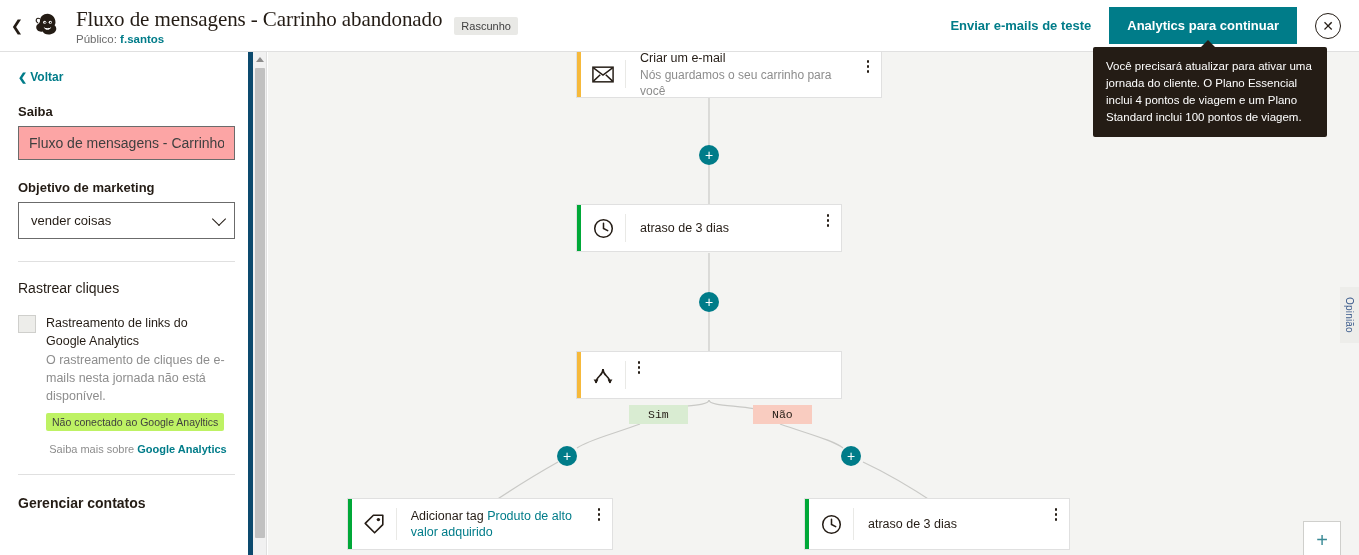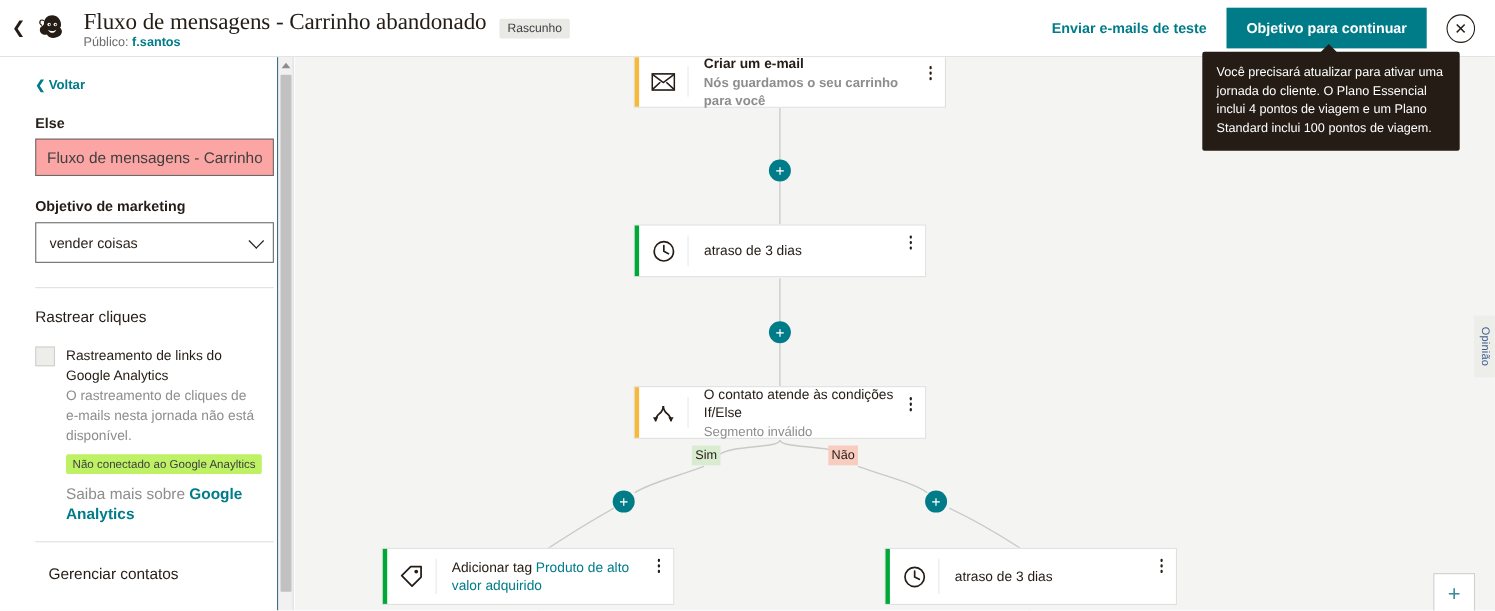--- a/index.html
+++ b/index.html
@@ -64,22 +64,22 @@
   }
   .tooltip::before {
     content: ""; position: absolute; top: -7px; left: 107px;
     border-left: 8px solid transparent; border-right: 8px solid transparent;
     border-bottom: 8px solid #241c15;
   }
 
   
   .sidebar {
     position: absolute; left: 0; top: 52px; width: 253px; height: 503px;
-    background: #ffffff; border-right: 1px solid #0c4a6e;
-    overflow: hidden; padding: 0 32px;
+    background: #ffffff; border-right: 5px solid #0c4a6e;
+    overflow: hidden; padding: 0 18px;
   }
   .sb-head { display: flex; align-items: flex-start; padding-top: 14px; }
   .sb-back {
     color: #007c89; font-size: 12px; font-weight: 700; cursor: pointer;
     white-space: nowrap; margin-top: 4px;
   }
   .sb-back .chev { font-size: 11px; margin-right: 3px; }
   .sb-title {
     font-family: "Liberation Serif", serif; font-size: 17px;
     color: #241c15; margin-left: 18px; line-height: 20px; max-width: 130px;
@@ -113,23 +113,23 @@
     background: #ededea; border: 1px solid #cfcfcc; cursor: pointer; margin-top: 1px;
   }
   .ga-text { width: 186px; }
   .ga-label { font-size: 12.5px; color: #241c15; line-height: 18px; }
   .ga-desc { font-size: 12.5px; color: #8d8d8d; line-height: 18px; margin-top: 1px; }
   .ga-badge {
     display: inline-block; background: #bef264; color: #3f3f3f;
     font-size: 10.5px; padding: 3px 6px; margin-top: 8px; border-radius: 2px;
     white-space: nowrap;
   }
-  .ga-learn { font-size: 14px; color: #8d8d8d; line-height: 18px; margin-top: 9px; }
+  .ga-learn { font-size: 11px; color: #8d8d8d; line-height: 18px; margin-top: 9px; text-align: center; }
   .ga-learn a { color: #007c89; font-weight: 700; text-decoration: none; cursor: pointer; }
-  .manage-title { font-size: 14px; font-weight: 400; margin-top: 20px; margin-left: 12px; }
+  .manage-title { font-size: 14px; font-weight: 700; margin-top: 20px; }
 
   
   .sb-scroll {
     position: absolute; left: 253px; top: 52px; width: 14px; height: 503px;
     background: #f1f1f1; border-right: 1px solid #e0e0e0;
   }
   .sb-scroll-arrow {
     width: 14px; height: 14px; display: flex; align-items: center; justify-content: center;
     cursor: pointer;
   }
@@ -170,22 +170,22 @@
   }
   .node .kebab span { width: 2.5px; height: 2.5px; background: #241c15; border-radius: 50%; display: block; }
 
   .plus {
     position: absolute; width: 20px; height: 20px; border-radius: 50%;
     background: #007c89; color: #fff; display: flex; align-items: center;
     justify-content: center; font-size: 14px; line-height: 1; cursor: pointer;
     font-family: "Liberation Sans", sans-serif;
   }
   .branch-label {
-    position: absolute; font-size: 11.5px; padding: 3px 3px;
-    color: #241c15; white-space: nowrap;
+    position: absolute; font-size: 11.5px; padding: 3px 19px;
+    color: #241c15; white-space: nowrap; font-family: Liberation Mono, monospace;
   }
   .branch-yes { background: #d9ecd2; }
   .branch-no  { background: #f9ccc0; }
 
   
   .feedback-tab {
     position: absolute; right: 0; top: 287px; width: 19px; height: 56px;
     background: #ededea; display: flex; align-items: center; justify-content: center;
     cursor: pointer; z-index: 30;
   }
@@ -222,35 +222,35 @@
         <div class="journey-title">Fluxo de mensagens - Carrinho abandonado</div>
         <div class="subtitle">
           <span>Público: </span><b>f.santos</b>
         </div>
       </div>
       <div class="status-badge">Rascunho</div>
     </div>
 
     <div class="topbar-right">
       <div class="link-test">Enviar e-mails de teste</div>
-      <button class="btn-upgrade">Objetivo para continuar</button>
+      <button class="btn-upgrade">Analytics para continuar</button>
       <div class="close-btn">✕</div>
     </div>
   </div>
 
   <div class="tooltip">Você precisará atualizar para ativar uma jornada do cliente. O Plano Essencial inclui 4 pontos de viagem e um Plano Standard inclui 100 pontos de viagem.</div>
 
   <div class="sidebar">
     <div class="sb-head">
       <div class="sb-back">
         <span class="chev">❮</span><span>Voltar</span>
       </div>
     </div>
 
-    <div class="field-label">Else</div>
+    <div class="field-label">Saiba</div>
     <input class="text-input" type="text" value="Fluxo de mensagens - Carrinho ab" style="">
 
     <div class="field-label">Objetivo de marketing</div>
     <div class="select-wrap">
       <select class="select-input">
         <option>vender coisas</option>
       </select>
       <span class="select-chev"></span>
     </div>
 
@@ -297,21 +297,21 @@
       <path d="M372,372 C345,382 320,388 309,396" fill="none" stroke="#c9c9c6" stroke-width="1.2"></path>
       <path d="M290,410 C265,424 240,440 222,452" fill="none" stroke="#c9c9c6" stroke-width="1.2"></path>
 
       <path d="M512,372 C540,382 565,388 575,396" fill="none" stroke="#c9c9c6" stroke-width="1.2"></path>
       <path d="M595,410 C625,424 650,440 668,452" fill="none" stroke="#c9c9c6" stroke-width="1.2"></path>
 
       <line x1="222" y1="547" x2="222" y2="503" stroke="#c9c9c6" stroke-width="1.2"></line>
       <line x1="668" y1="547" x2="668" y2="503" stroke="#c9c9c6" stroke-width="1.2"></line>
     </svg>
 
-    <div class="node" style="left:308px; top:-2px; width:284px;font-weight:bold;">
+    <div class="node" style="left:308px; top:-2px; width:306px;">
       <div class="accent" style="background:#f6b93b;"></div>
       <div class="nicon">
         <svg width="22" height="17" viewBox="0 0 24 18">
           <rect x="1" y="1" width="22" height="16" fill="none" stroke="#241c15" stroke-width="1.6"></rect>
           <path d="M1.6,1.8 L12,9.6 L22.4,1.8" fill="none" stroke="#241c15" stroke-width="1.6"></path>
           <path d="M1.6,16.2 L9,9.3 M22.4,16.2 L15,9.3" fill="none" stroke="#241c15" stroke-width="1.6"></path>
         </svg>
       </div>
       <div class="sep"></div>
       <div class="ntext">
@@ -352,24 +352,20 @@
       <div class="accent" style="background:#f6b93b;"></div>
       <div class="nicon">
         <svg width="22" height="20" viewBox="0 0 22 20">
           <path d="M4,18 C4,10 11,12 11,4" fill="none" stroke="#241c15" stroke-width="1.6"></path>
           <path d="M18,18 C18,10 11,12 11,4" fill="none" stroke="#241c15" stroke-width="1.6"></path>
           <path d="M1.6,14.4 L4,18.4 L6.4,14.4" fill="#241c15"></path>
           <path d="M15.6,14.4 L18,18.4 L20.4,14.4" fill="#241c15"></path>
         </svg>
       </div>
       <div class="sep"></div>
-      <div class="ntext">
-        <div class="ntitle">O contato atende às condições If/Else</div>
-        <div class="nsub">Segmento inválido</div>
-      </div>
       <div class="kebab">
           <span></span>
           <span></span>
           <span></span>
         </div>
     </div>
 
     <div class="branch-label branch-yes" style="left:361px; top:353px;">Sim</div>
     <div class="branch-label branch-no" style="left:485px; top:353px;">Não</div>
 

